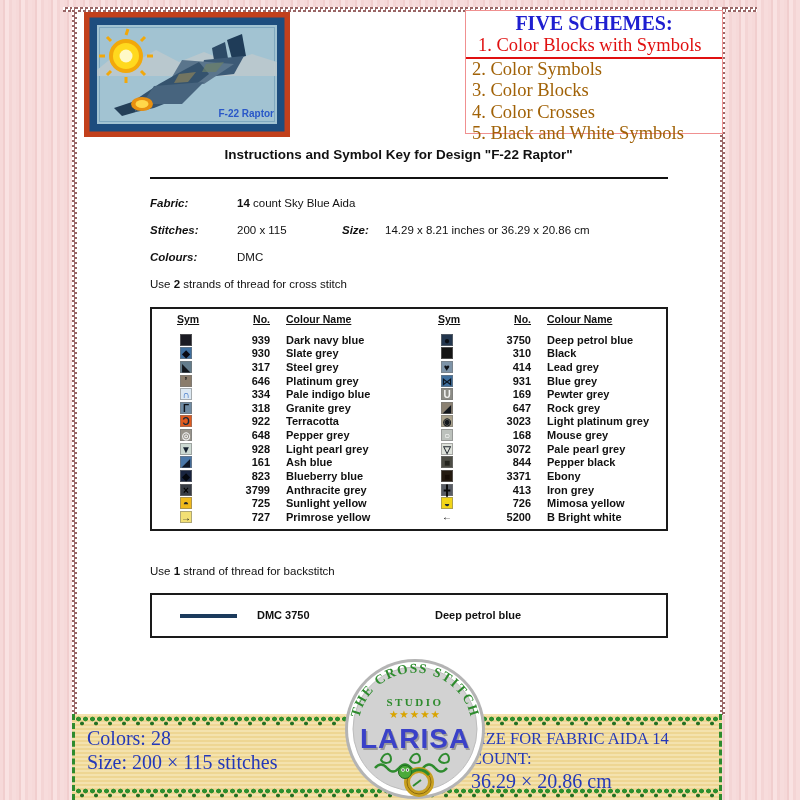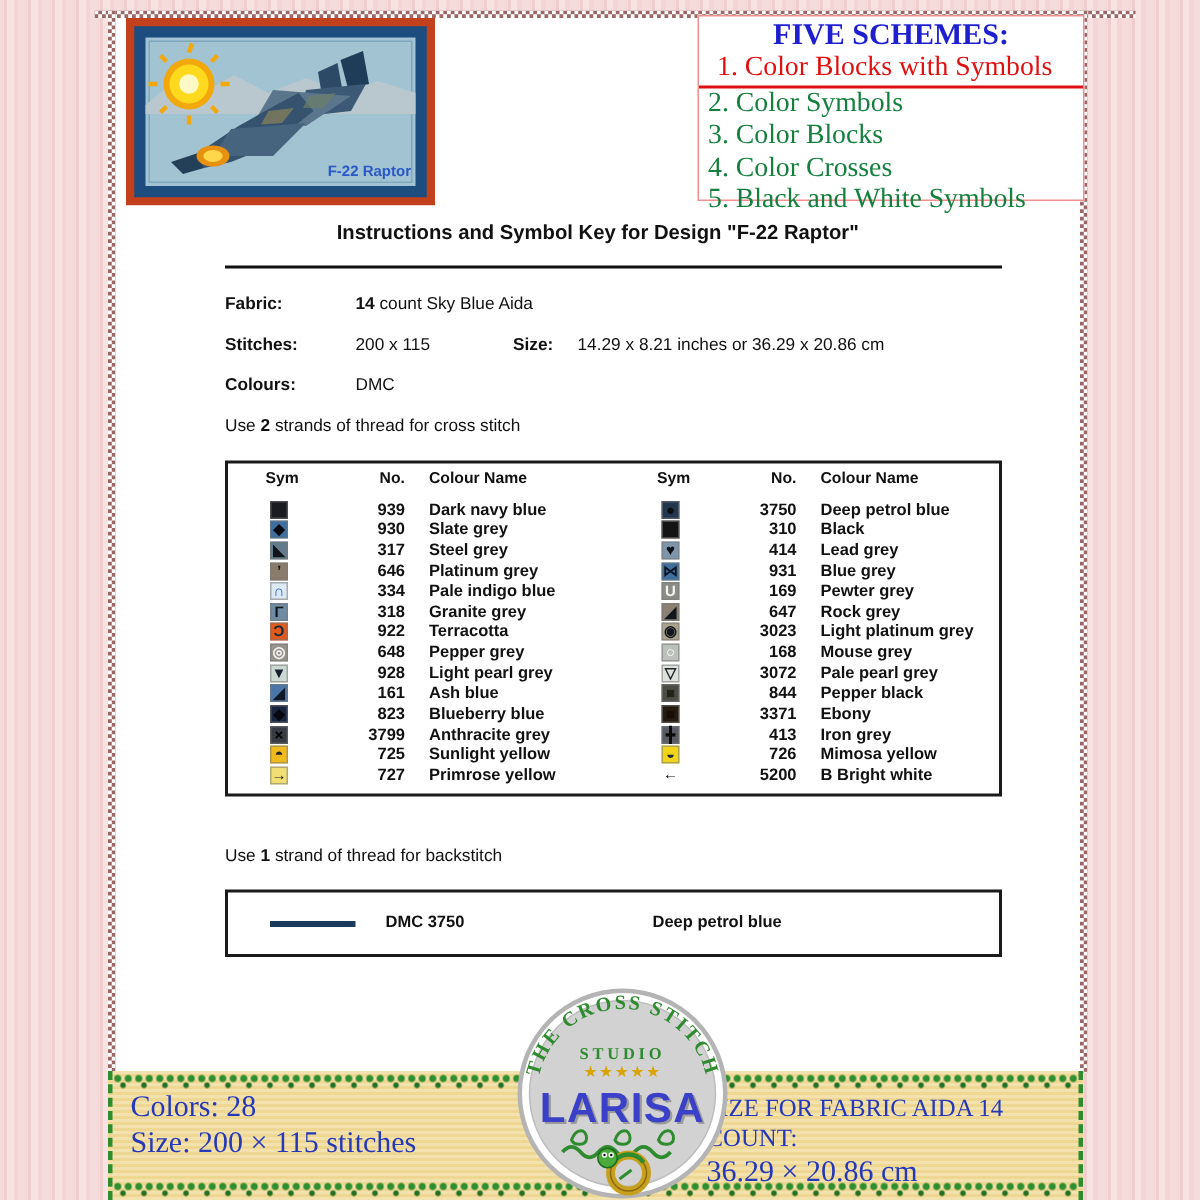--- a/index.html
+++ b/index.html
@@ -27,45 +27,45 @@
   #schemes{
     position:absolute;left:465px;top:10px;width:256px;height:122px;
     background:#ffffff;border:1px solid #f09090;z-index:4;
     font-family:"Liberation Serif",serif;
   }
   #schemes .sch-title{
     text-align:center;font-size:20px;font-weight:bold;color:#1f1fd0;
     margin-top:1px;line-height:23px;
   }
   #schemes .scheme-item{
-    font-size:18.5px;line-height:21.5px;color:#15803d;padding-left:6px;cursor:pointer;
+    font-size:18.5px;line-height:21.5px;color:#a16207;padding-left:6px;cursor:pointer;
   }
   #schemes .scheme-item.first{
     color:#e01010;border-bottom:2px solid #e01010;padding-left:12px;
   }
   
   #main-title{
     position:absolute;left:77px;top:147px;width:643px;text-align:center;
     font-size:13.5px;font-weight:bold;color:#111;z-index:4;
   }
   #title-rule{position:absolute;left:150px;top:177px;width:518px;height:2px;background:#111;z-index:4;}
   
-  .info-label{position:absolute;font-size:11.5px;font-weight:bold;color:#111;z-index:4;}
+  .info-label{position:absolute;font-size:11.5px;font-weight:bold;color:#111;z-index:4;font-style:italic;}
   .info-value{position:absolute;font-size:11.5px;color:#111;z-index:4;}
   .info-value b{font-weight:bold;}
   
   #key-table{
     position:absolute;left:150px;top:307px;width:518px;height:224px;
     border:2px solid #1a1a1a;box-sizing:border-box;z-index:4;
   }
   .half{position:absolute;top:0;width:258px;height:220px;}
   #half-left{left:0;}
   #half-right{left:261px;}
   .hdr{position:absolute;top:4px;font-size:10.5px;font-weight:bold;color:#111;
-       }
+       text-decoration:underline;}
   .hdr.h-sym{left:25px;}
   .hdr.h-no{left:78px;width:40px;text-align:right;}
   .hdr.h-name{left:134px;}
   .rows{position:absolute;left:0;top:23px;right:0;}
   .krow{display:flex;align-items:flex-end;height:13.65px;}
   .sym{
     width:12px;height:12px;margin-left:28px;flex:0 0 12px;
     font-size:10px;line-height:12px;text-align:center;font-weight:bold;
     border:0.5px solid rgba(120,120,120,.55);box-sizing:border-box;
   }

